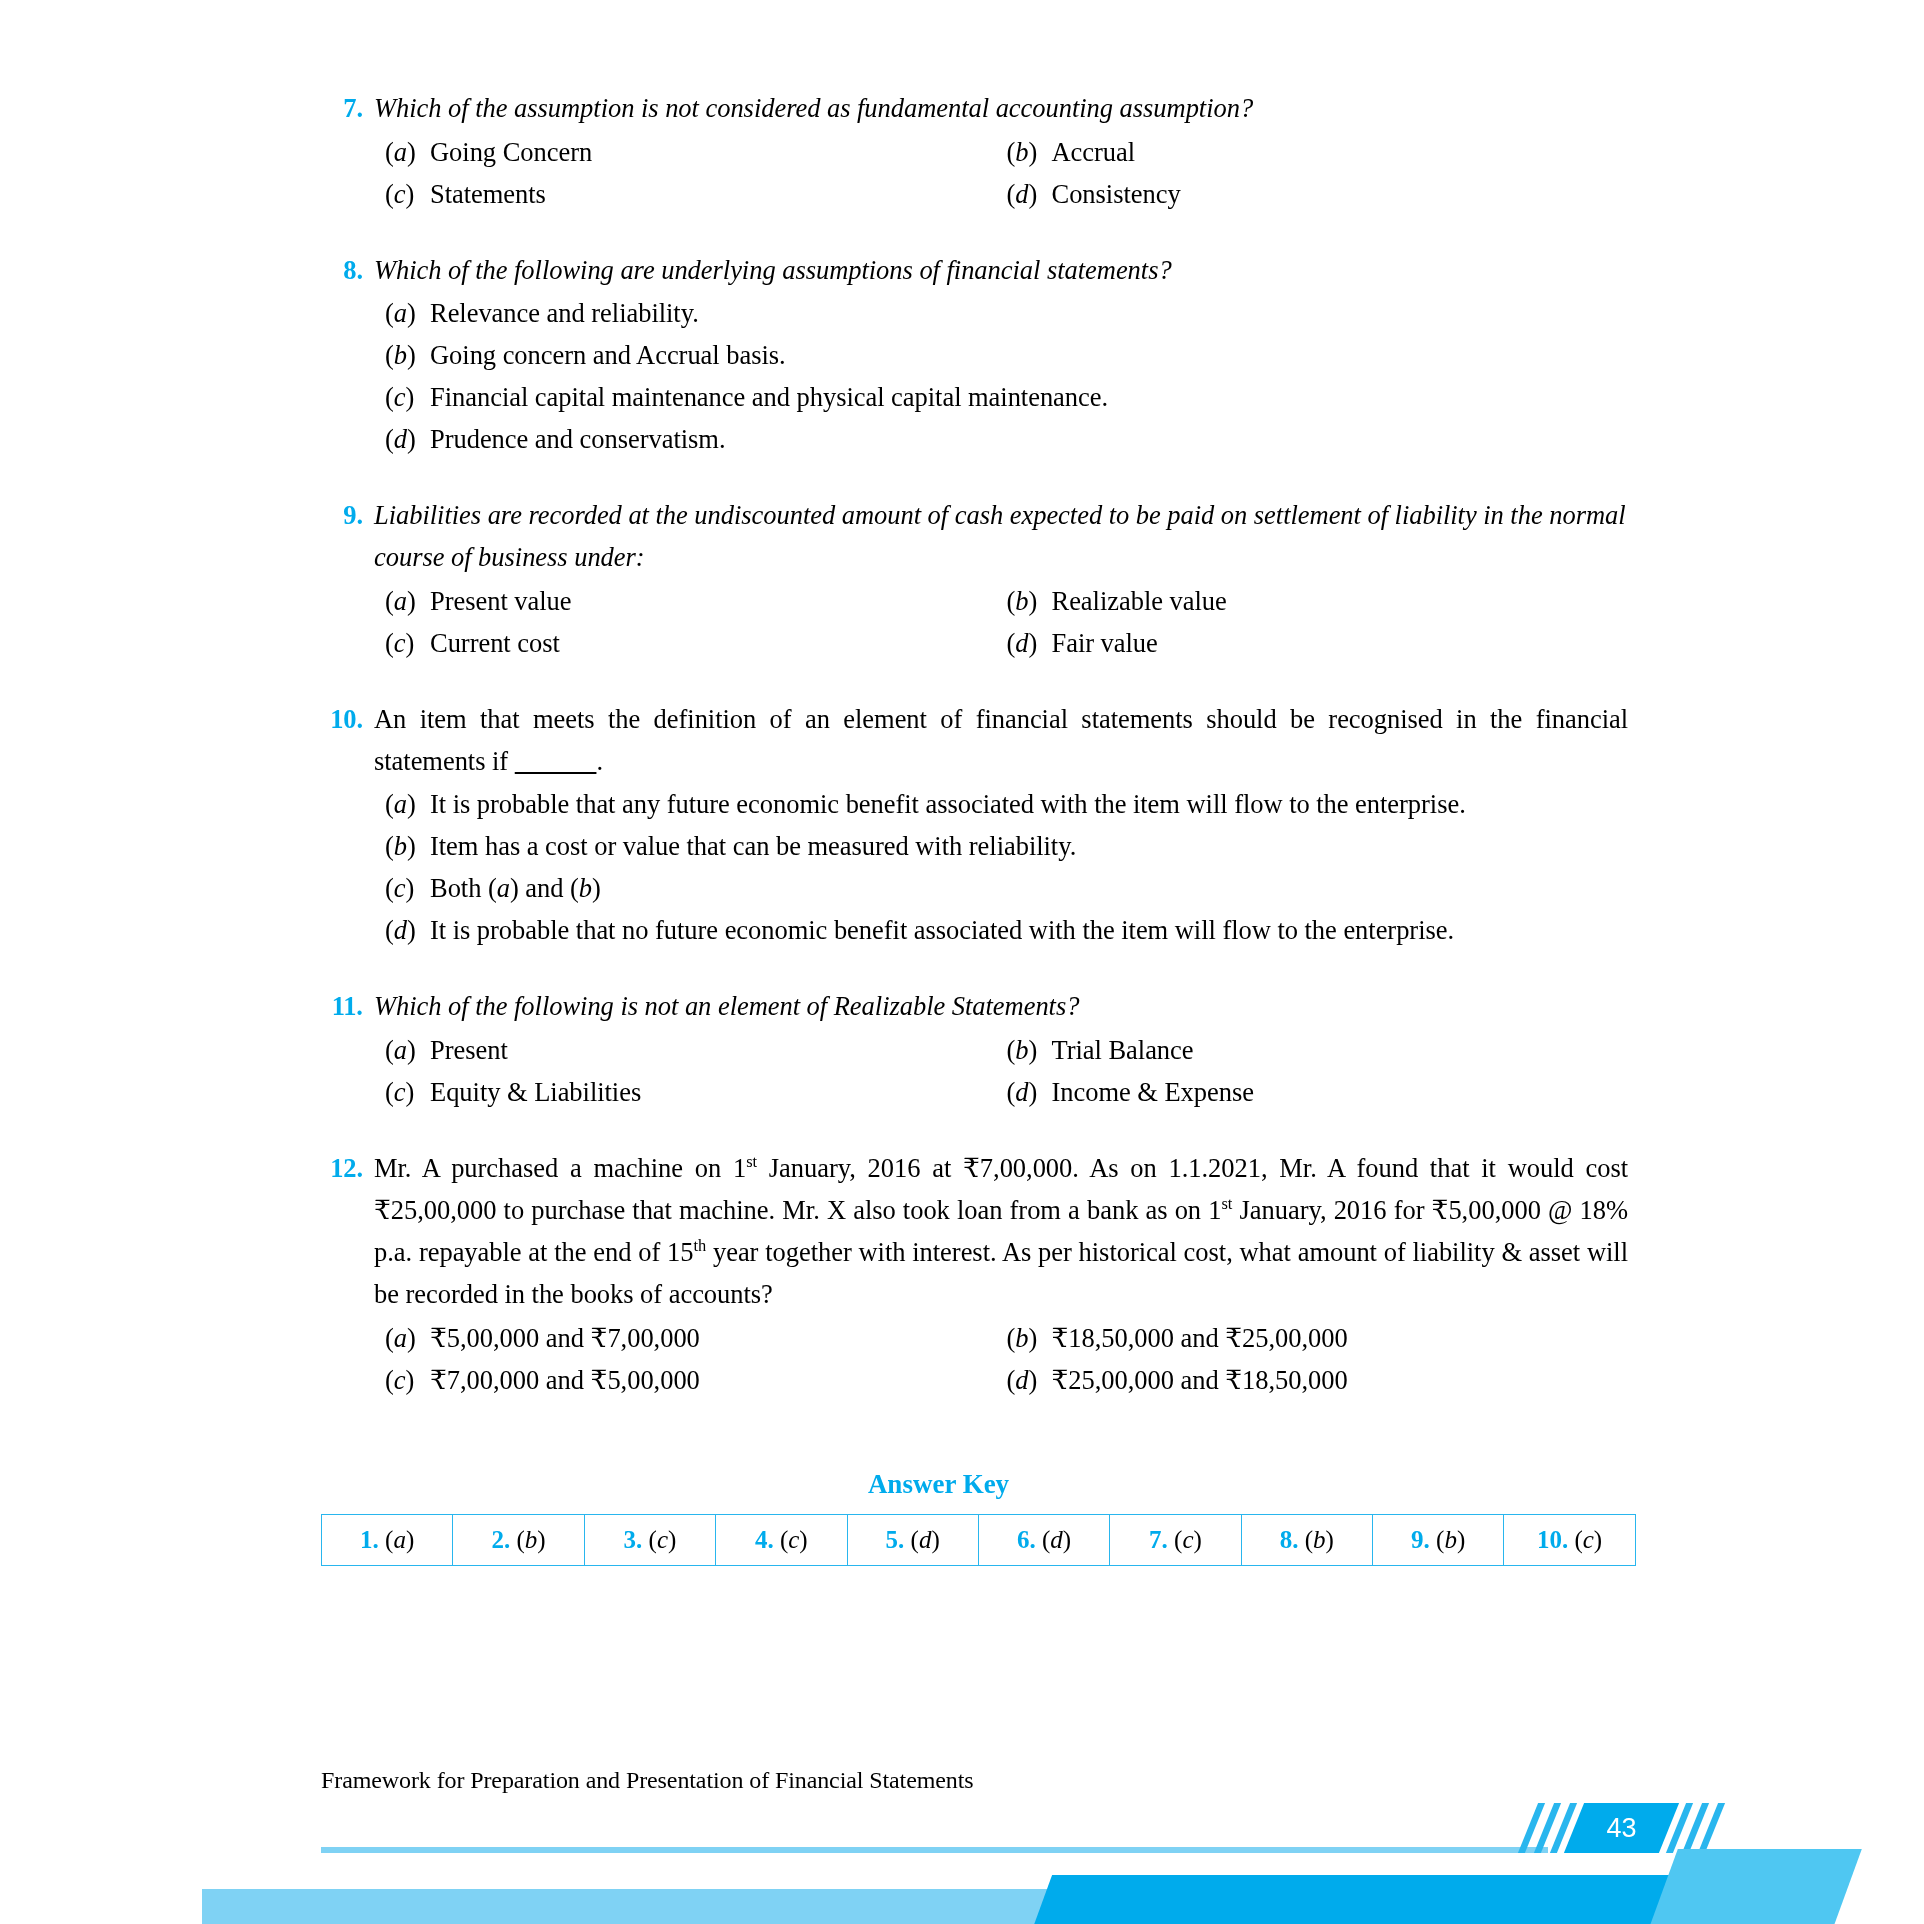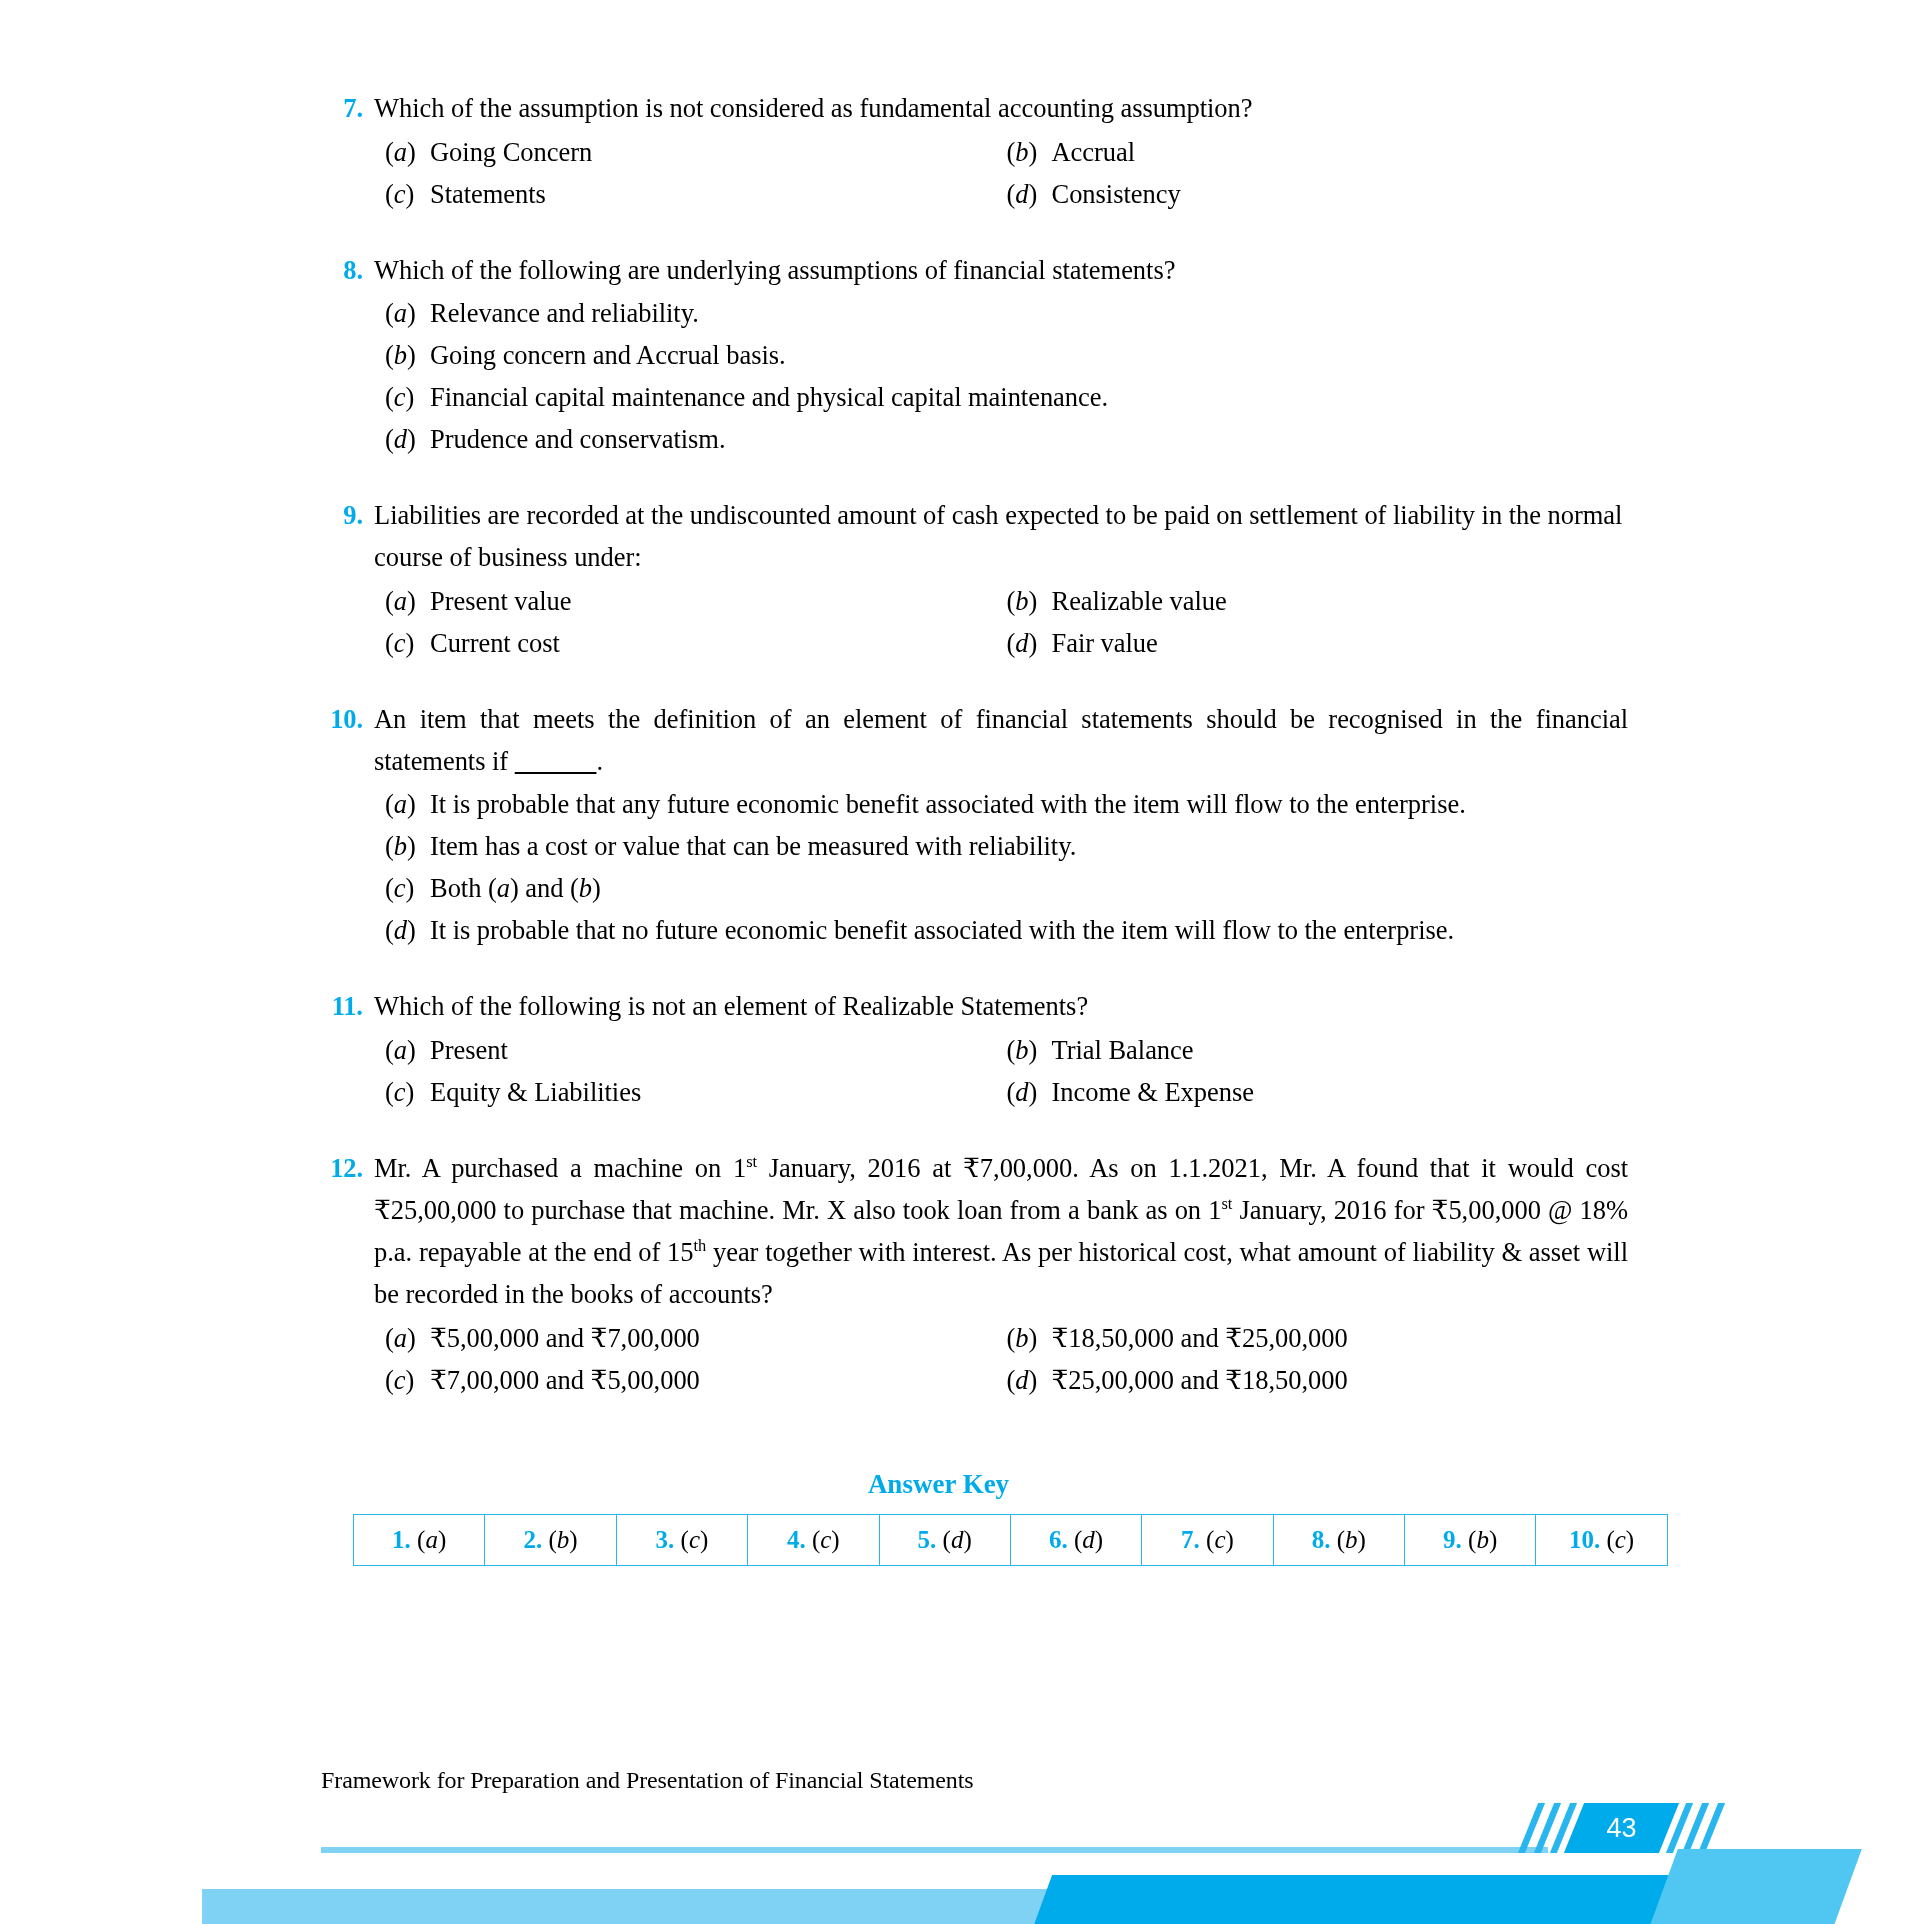--- a/index.html
+++ b/index.html
@@ -53,21 +53,21 @@
     letter-spacing: -0.2px;
   }
   .q-text {
     font-size: 26.5px;
     line-height: 42px;
     flex: 1;
     text-align: justify;
     text-justify: inter-word;
     letter-spacing: -0.04px;
   }
-  .q-text.nojust { text-align: left; }
+  .q-text.nojust { text-align: left; font-style: italic; }
 
   
   .opts-two {
     display: flex;
     margin-left: 64px;
     margin-top: 1.6px;
   }
   .opts-col {
     width: 50%;
   }
@@ -109,21 +109,20 @@
     color: #00ABEC;
     font-weight: bold;
     font-size: 27px;
     font-family: "Liberation Serif", "DejaVu Serif", serif;
   }
   .ak-table {
     position: absolute;
     left: 321px;
     top: 1514px;
     border-collapse: collapse;
-    margin-left: 32px;
   }
   .ak-table td {
     border: 1.6px solid #29B6EE;
     height: 50px;
     width: 124px;
     text-align: center;
     vertical-align: middle;
     font-size: 25px;
     padding: 0 3.2px;
     white-space: nowrap;

